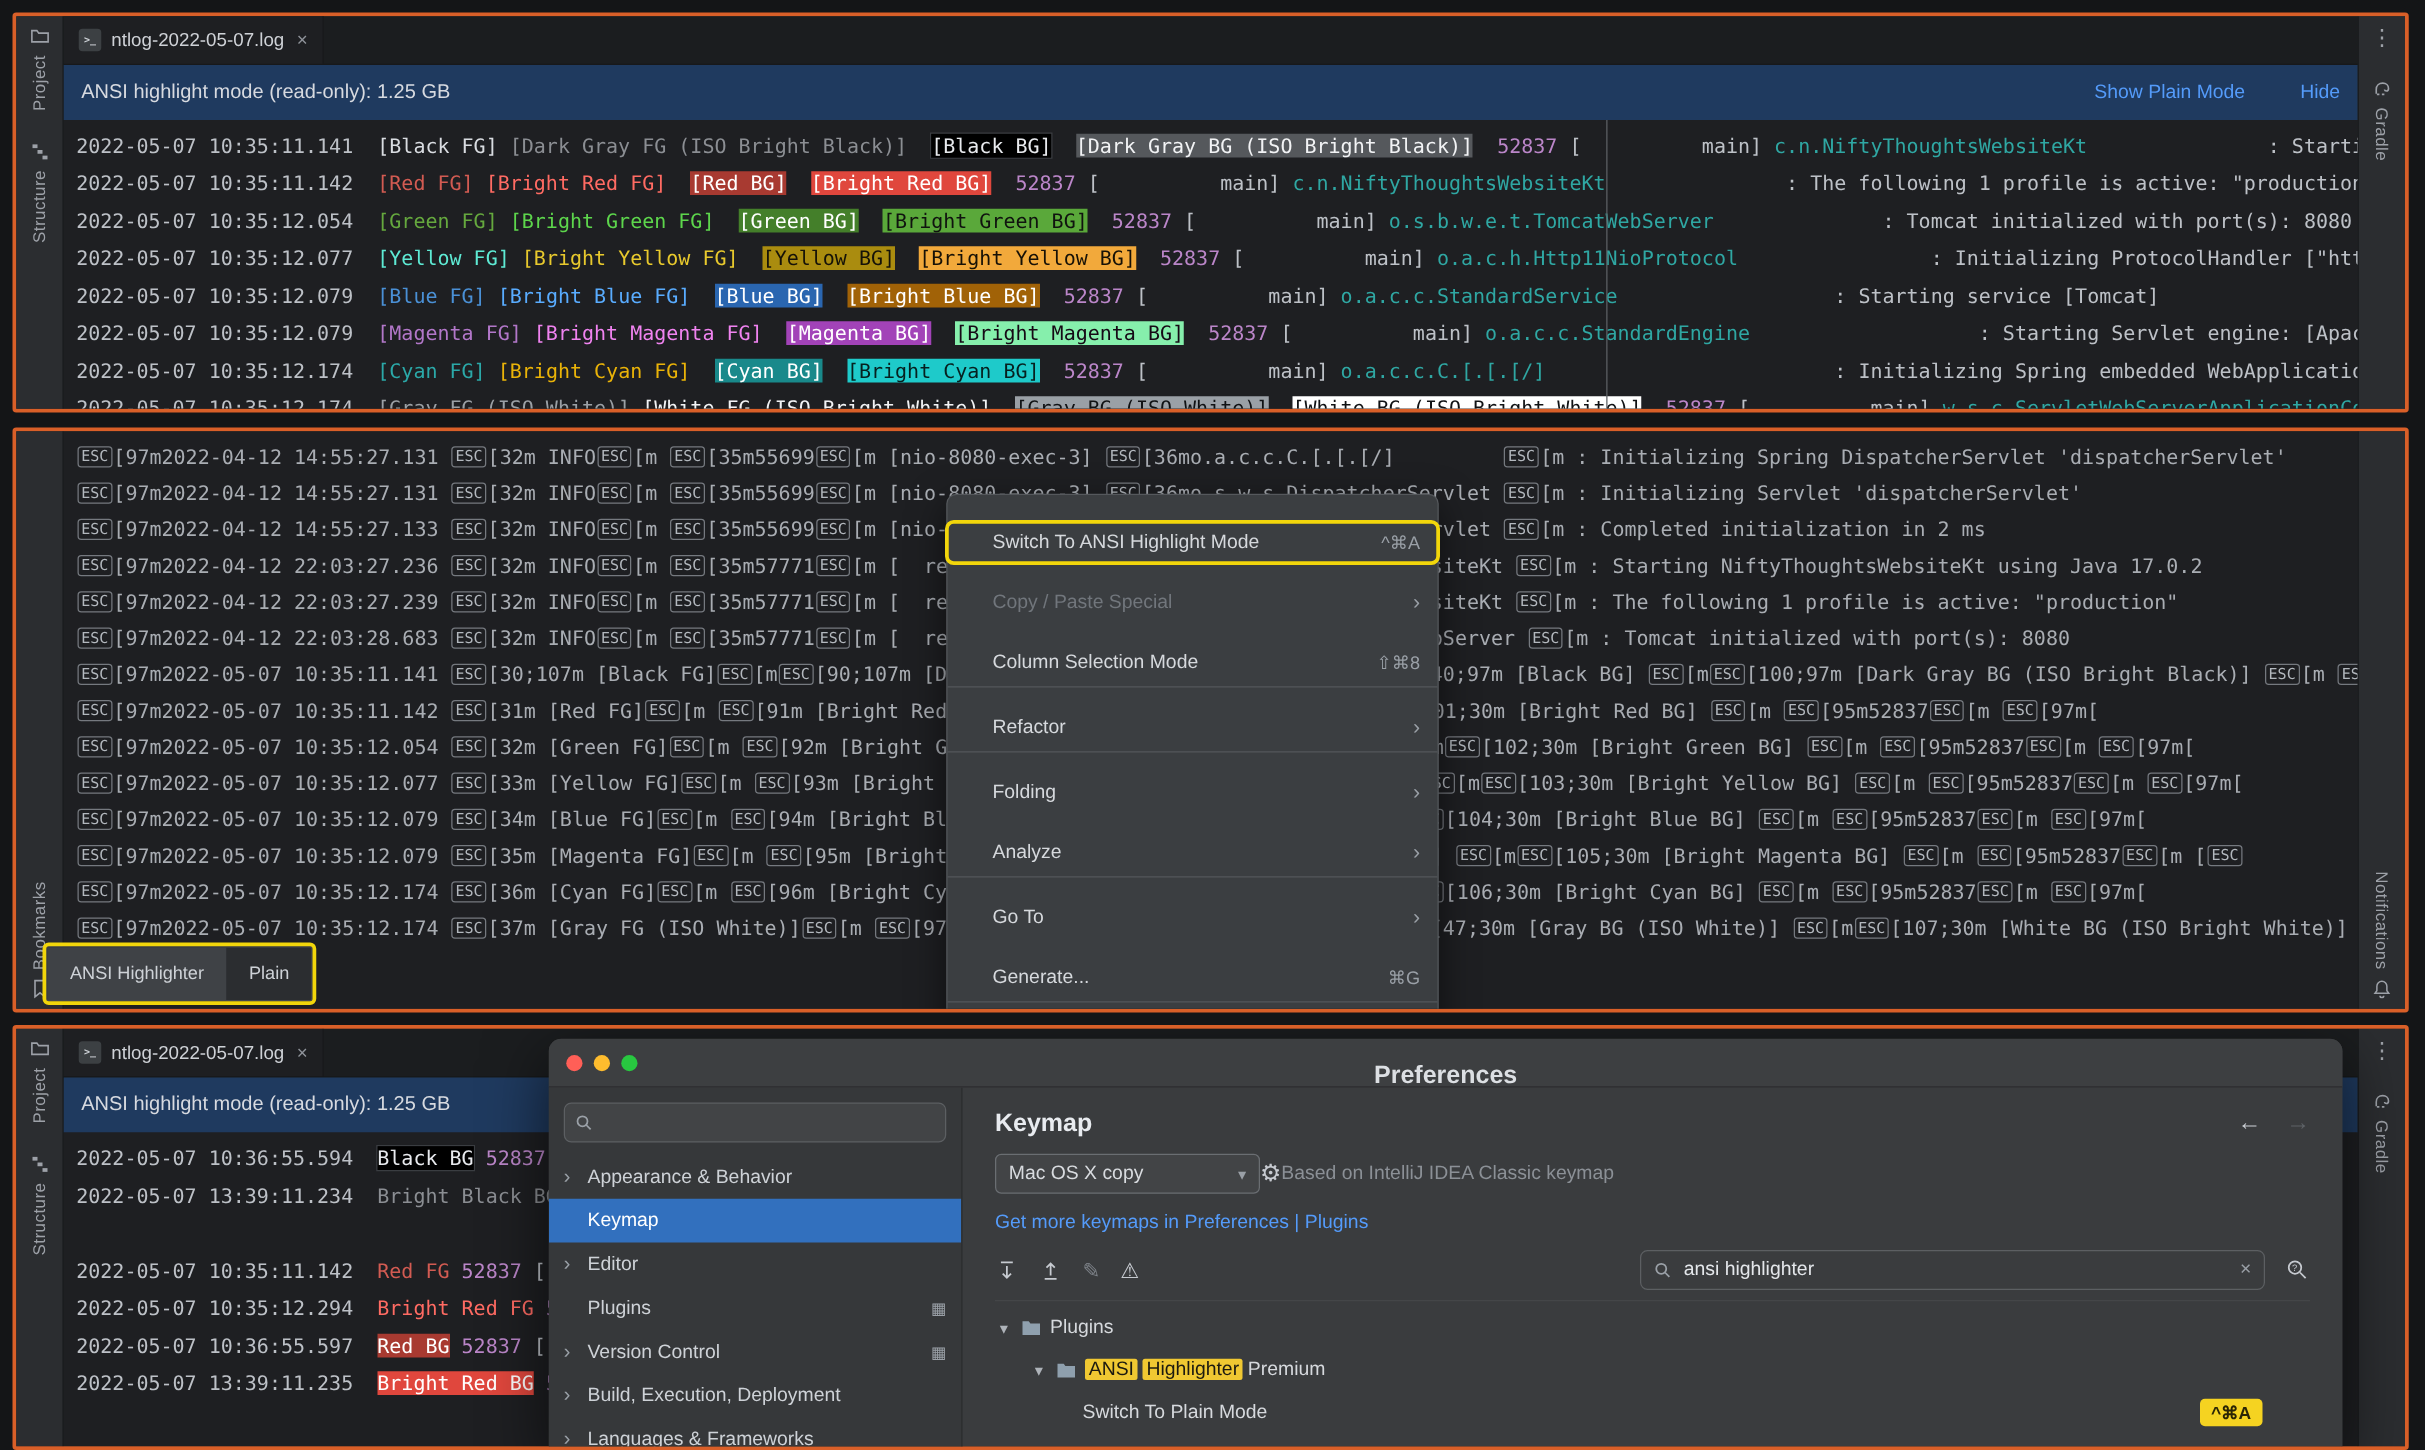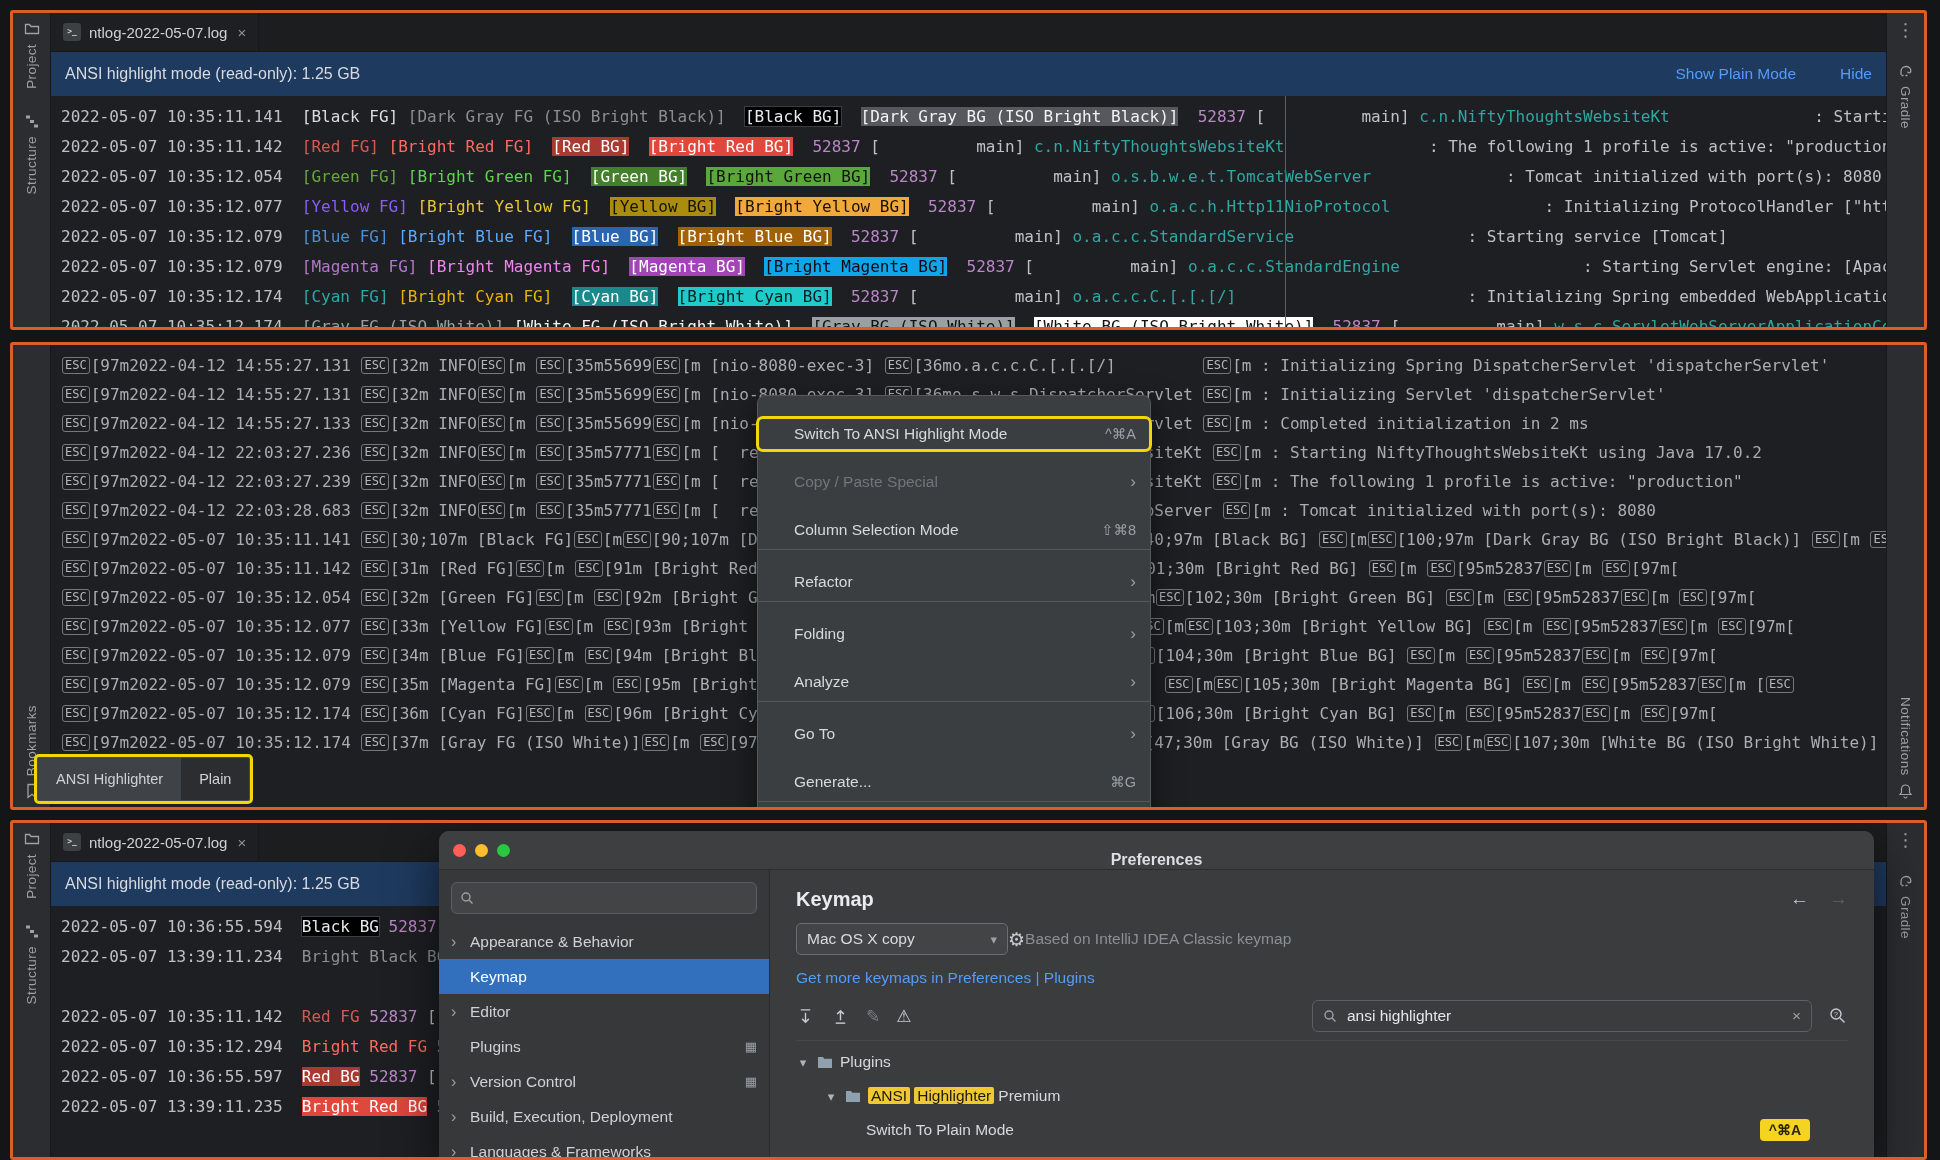--- a/index.html
+++ b/index.html
@@ -45,32 +45,32 @@
   .s-blackbg{background:#000;color:#e8eaee;box-shadow:0 0 0 1px #3a3d41}
   .s-brblackbg{background:#55585c;color:#f2f3f5}
   .s-redfg{color:#d25b52}
   .s-brredfg{color:#ff6b63}
   .s-redbg{background:#a83a31;color:#fff}
   .s-brredbg{background:#e0473d;color:#fff}
   .s-greenfg{color:#65a83e}
   .s-brgreenfg{color:#5dd64c}
   .s-greenbg{background:#447f2a;color:#fff}
   .s-brgreenbg{background:#5aa83a;color:#10130f}
-  .s-yellowfg{color:#8b5cf6}
+  .s-yellowfg{color:#5eead4}
   .s-bryellowfg{color:#e8c92d}
   .s-yellowbg{background:#aa8c0f;color:#151208}
   .s-bryellowbg{background:#f2a93b;color:#171106}
   .s-bluefg{color:#4a90d6}
   .s-brbluefg{color:#59acff}
   .s-bluebg{background:#2a66b0;color:#fff}
   .s-brbluebg{background:#a16207;color:#fff}
   .s-magfg{color:#b277c9}
   .s-brmagfg{color:#f083f0}
   .s-magbg{background:#a243b8;color:#fff}
-  .s-brmagbg{background:#0ea5e9;color:#160915}
+  .s-brmagbg{background:#86efac;color:#160915}
   .s-cyanfg{color:#2ba8a8}
   .s-brcyanfg{color:#eab308}
   .s-cyanbg{background:#19898b;color:#fff}
   .s-brcyanbg{background:#1ecaca;color:#06201f}
   .s-grayfg{color:#9ba0a5}
   .s-whitefg{color:#f2f3f5}
   .s-graybg{background:#9aa0a6;color:#101214}
   .s-whitebg{background:#fff;color:#101214}
 
   .esc{display:inline-block;border:1px solid #75797f;border-radius:3px;padding:0 2px;margin:0 1px;font-size:12px;line-height:15px;color:#b3b8be;vertical-align:2px;}
@@ -89,21 +89,21 @@
   .mode-tab{display:flex;align-items:center;padding:0 18px;font-size:14.5px;color:#ced2d7;cursor:pointer;}
   .mode-tab.active{background:#3f4246;}
 
   
   .prefs{position:absolute;left:426px;top:8px;width:1435px;height:331px;background:#3a3c3e;border-radius:10px 10px 0 0;box-shadow:0 14px 50px rgba(0,0,0,.6);z-index:6;display:flex;flex-direction:column;overflow:hidden;font-size:15.5px;color:#d4d7db;}
   .prefs-titlebar{height:38px;flex:0 0 38px;background:#3d3f41;border-bottom:1px solid #2c2d2f;position:relative;display:flex;align-items:center;}
   .tl{width:13px;height:13px;border-radius:50%;cursor:pointer;}
   .tl.r{background:#ff5f57;margin-left:14px;}
   .tl.y{background:#febc2e;margin-left:9px;}
   .tl.g{background:#28c840;margin-left:9px;}
-  .prefs-title{position:absolute;left:0;right:0;text-align:center;font-weight:bold;color:#dcdfe3;font-size:16px;pointer-events:none;margin-top:20px;}
+  .prefs-title{position:absolute;left:0;right:0;text-align:center;font-weight:bold;color:#dcdfe3;font-size:20px;pointer-events:none;margin-top:20px;}
   .prefs-body{flex:1;display:flex;min-height:0;}
   .prefs-sidebar{width:330px;flex:0 0 330px;background:#36383a;border-right:1px solid #2b2c2e;padding-top:10px;overflow:hidden;}
   .prefs-search{margin:2px 12px 10px;height:30px;background:#424446;border:1px solid #5c5f62;border-radius:6px;display:flex;align-items:center;padding:0 8px;gap:6px;}
   .prefs-search input{flex:1;min-width:0;background:transparent;border:none;outline:none;color:#e0e3e7;font:15px "Liberation Sans",sans-serif;}
   .nav-item{height:35px;display:flex;align-items:center;padding:0 12px;color:#ced2d7;font-size:15.5px;gap:7px;cursor:pointer;}
   .nav-item .chev{color:#9aa0a7;width:12px;font-size:16px;}
   .nav-item.selected{background:#3270be;color:#fff;}
   .nav-item.selected .chev{color:#dbe6f5;}
   .nav-item .panelglyph{margin-left:auto;color:#9aa0a7;font-size:13px;}
 

